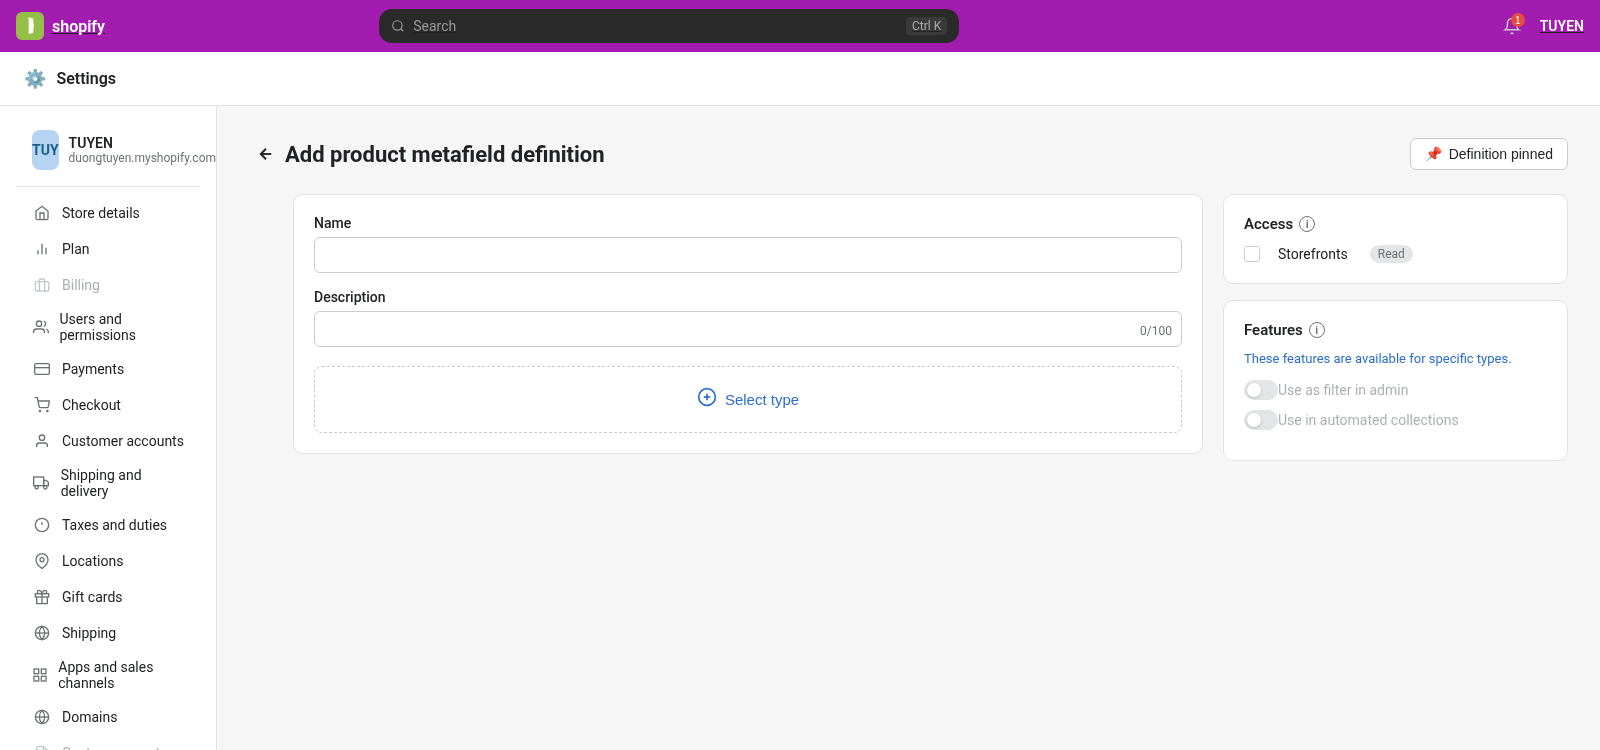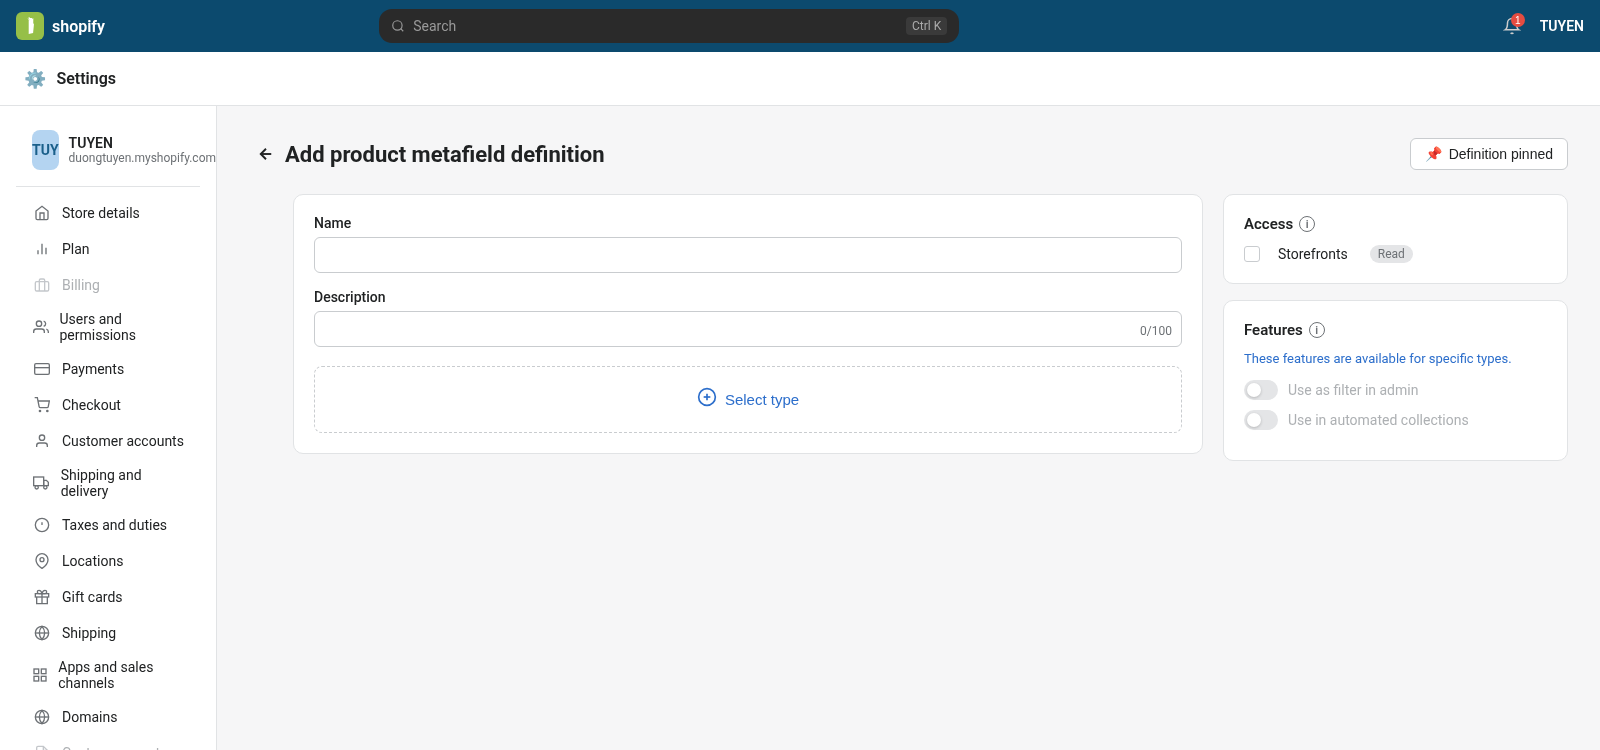--- a/index.html
+++ b/index.html
@@ -1,25 +1,26 @@
 <!DOCTYPE html>
 <html><head>
   <meta charset="utf-8">
   <style>
     * { box-sizing: border-box; margin: 0; padding: 0; }
     body { font-family: -apple-system, BlinkMacSystemFont, 'Segoe UI', Roboto, sans-serif; background: #f6f6f7; color: #202223; font-size: 14px; }
 
     
     .top-nav {
-      background: #0c4a6e;
+      background: #a21caf;
       height: 52px;
       display: flex;
       align-items: center;
       padding: 0 16px;
       gap: 12px;
+      text-decoration: underline;
     }
     .shopify-logo {
       display: flex;
       align-items: center;
       gap: 8px;
       color: #fff;
       font-weight: 600;
       font-size: 16px;
     }
     .shopify-logo-icon {
@@ -384,21 +385,20 @@
 
     
     .features-description {
       font-size: 13px;
       color: #2c6ecb;
       margin-bottom: 14px;
     }
     .feature-row {
       display: flex;
       align-items: center;
-      gap: 10px;
       margin-bottom: 10px;
     }
     .toggle-disabled {
       width: 34px;
       height: 20px;
       background: #e4e5e7;
       border-radius: 10px;
       position: relative;
       flex-shrink: 0;
     }

